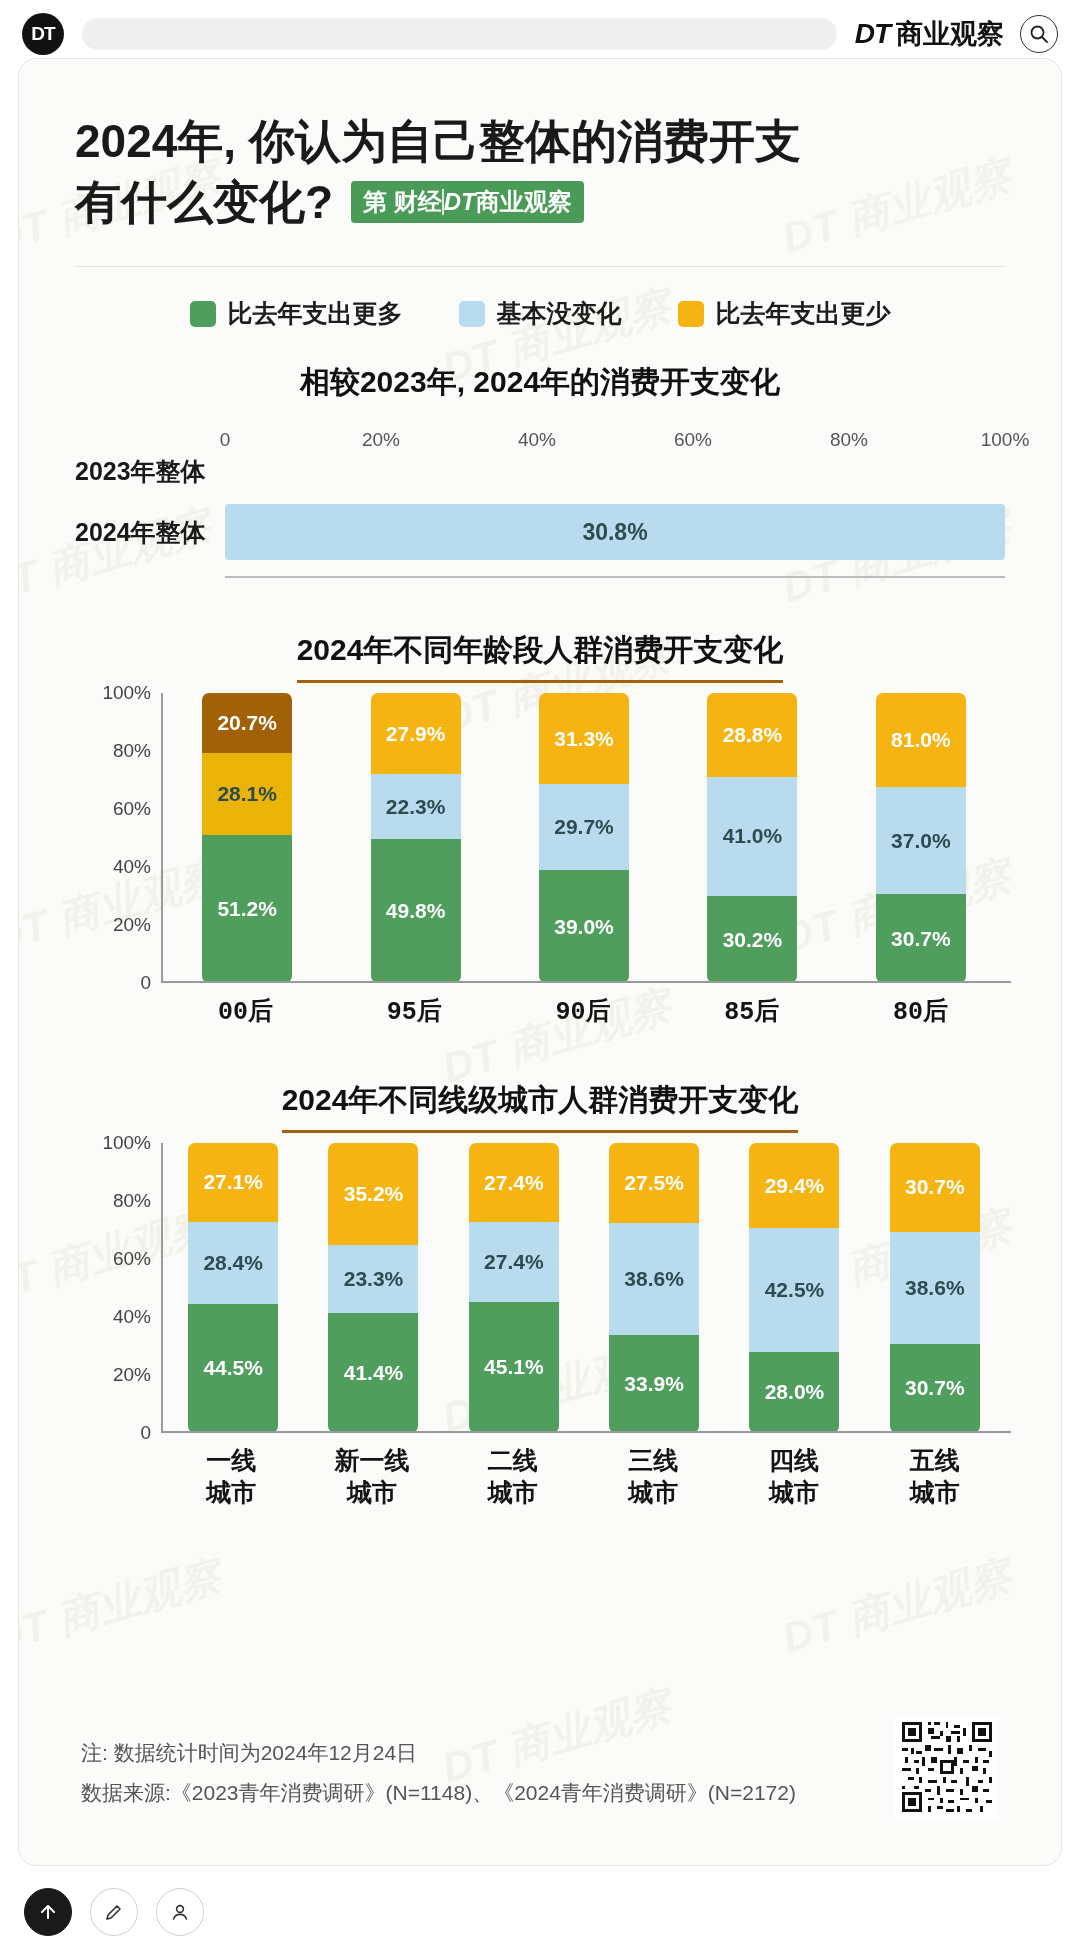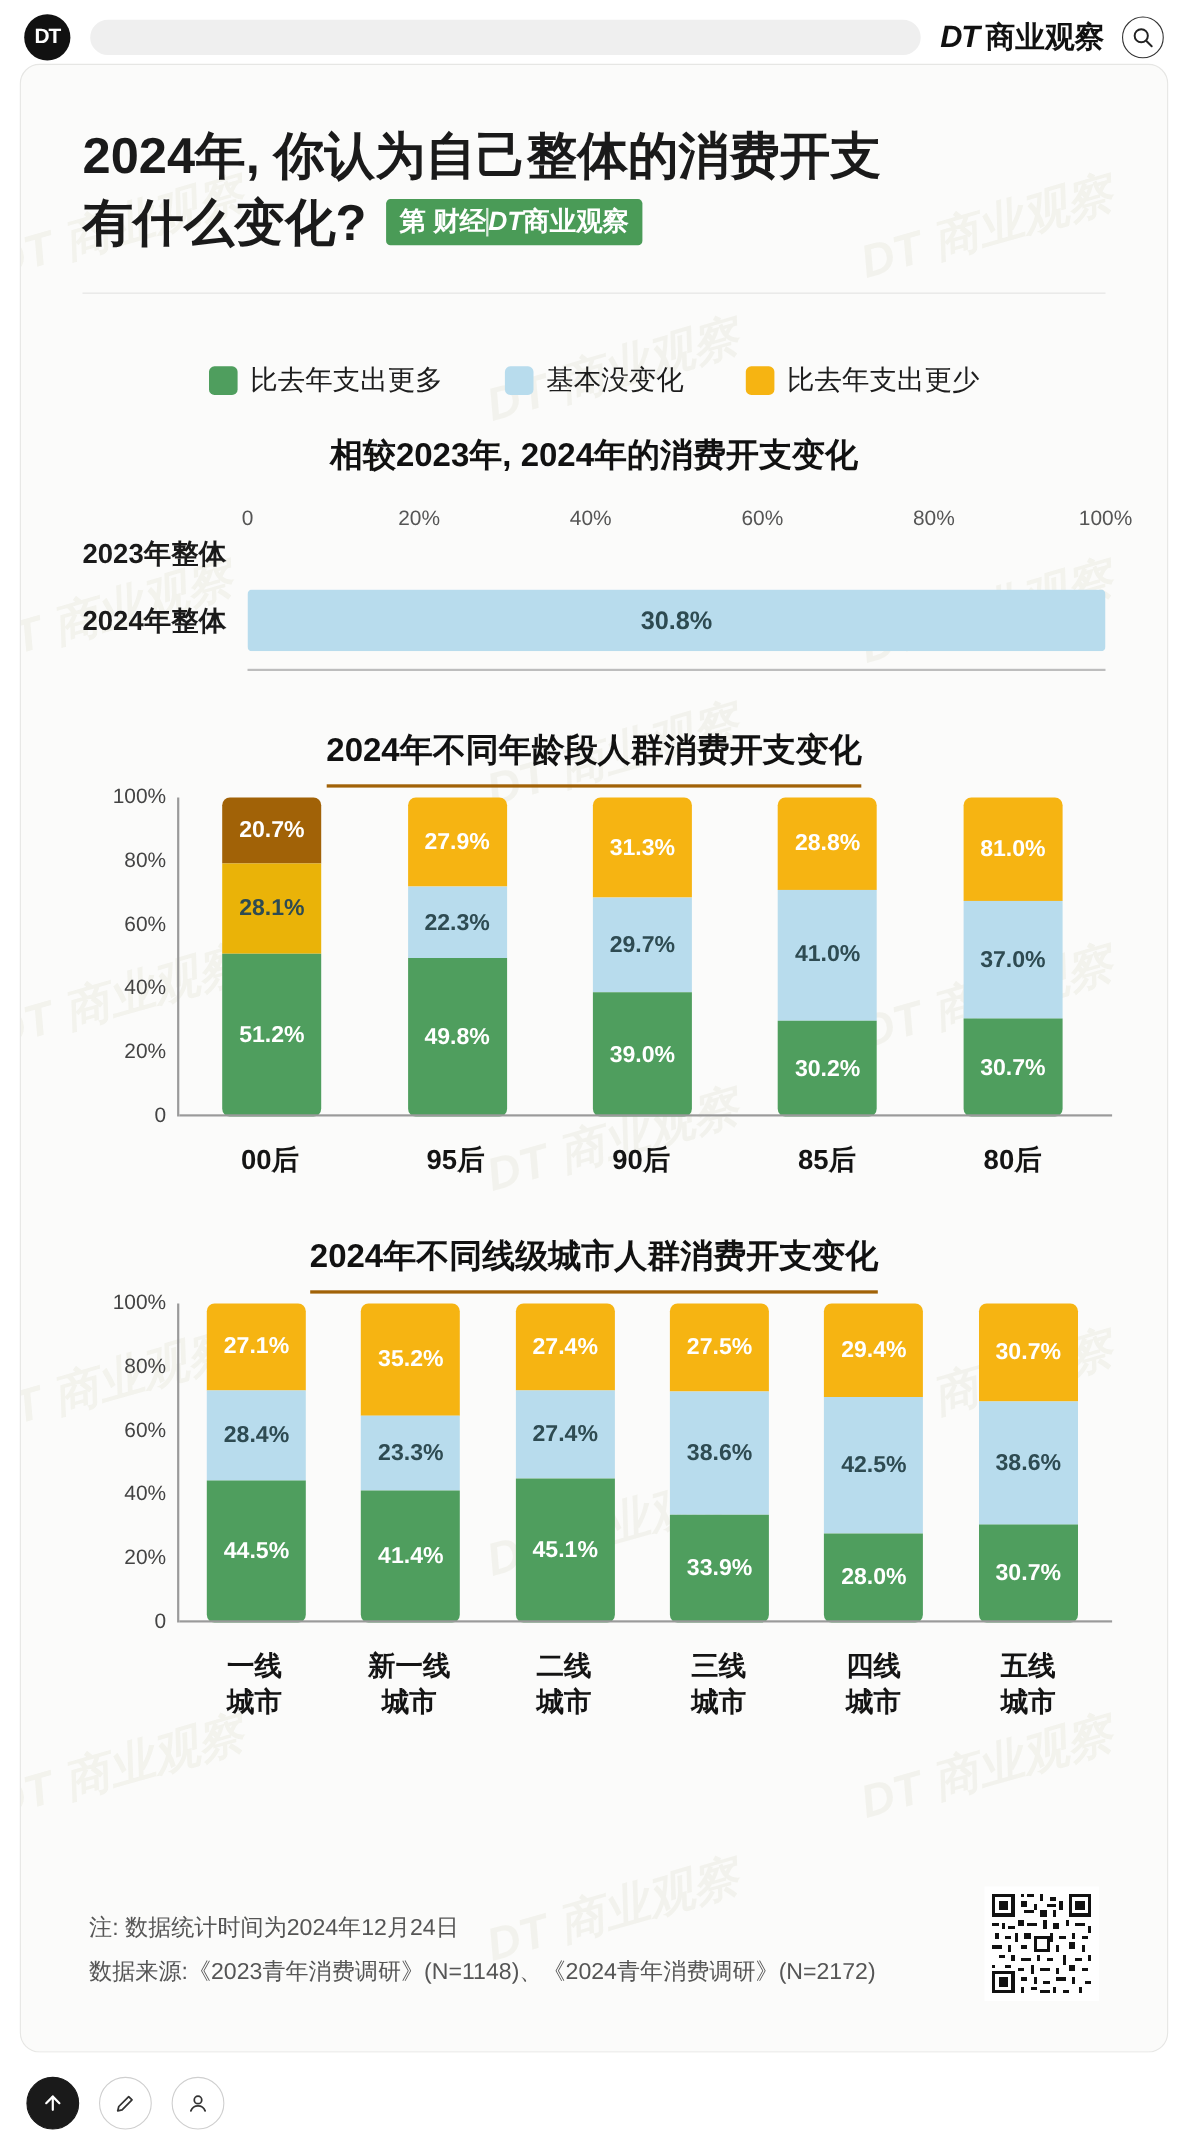--- a/index.html
+++ b/index.html
@@ -80,21 +80,21 @@
 
   .divider {
     margin: 34px 0 0 0; height: 1px; background: #e3e3e1;
   }
 
   
   .legend {
     display: flex; justify-content: center; gap: 56px;
     padding: 30px 0 6px 0; position: relative;
   }
-  .legend .item { display: flex; align-items: center; gap: 12px; font-size: 25px; color: #1d1d1d; font-weight: normal; margin-top: 32px; }
+  .legend .item { display: flex; align-items: center; gap: 12px; font-size: 25px; color: #1d1d1d; font-weight: bold; }
   .swatch { width: 26px; height: 26px; border-radius: 5px; flex: none; }
 
   .section-title {
     text-align: center; font-size: 30px; font-weight: bold; color: #111;
     margin-top: 26px; position: relative;
   }
   .section-title.under span {
     border-bottom: 3px solid #a16207; padding-bottom: 14px;
   }
 
@@ -118,21 +118,21 @@
     transform: translateY(-50%);
   }
   .vbaseline { position: absolute; left: 0; right: -6px; bottom: 0; height: 2px; background: #9a9a9a; }
   .vbars { position: absolute; inset: 0; display: flex; }
   .vcol { flex: 1; display: flex; flex-direction: column; justify-content: flex-end; align-items: center; }
   .vstack { width: 90px; display: flex; flex-direction: column; height: 100%; }
   .vseg { display: flex; align-items: center; justify-content: center; font-size: 21px; font-weight: bold; color: #fff; }
   .vseg.light { color: #2e4b52; }
   .vseg.r-top { border-radius: 7px 7px 0 0; }
   .vseg.r-bot { border-radius: 0 0 7px 7px; }
-  .vlabels { display: flex; margin-left: 86px; margin-top: 24px; }
+  .vlabels { display: flex; margin-left: 86px; margin-top: 14px; font-family: Liberation Mono, monospace; }
   .vlab { flex: 1; text-align: center; font-size: 25px; font-weight: bold; color: #141414; line-height: 1.3; white-space: pre-line; }
 
   
   .footnote {
     position: absolute; left: 62px; bottom: 52px; font-size: 21px; color: #555; line-height: 1.9;
   }
   .qr {
     position: absolute; right: 62px; bottom: 46px; width: 104px; height: 104px;
     background: #fff; padding: 4px;
   }

